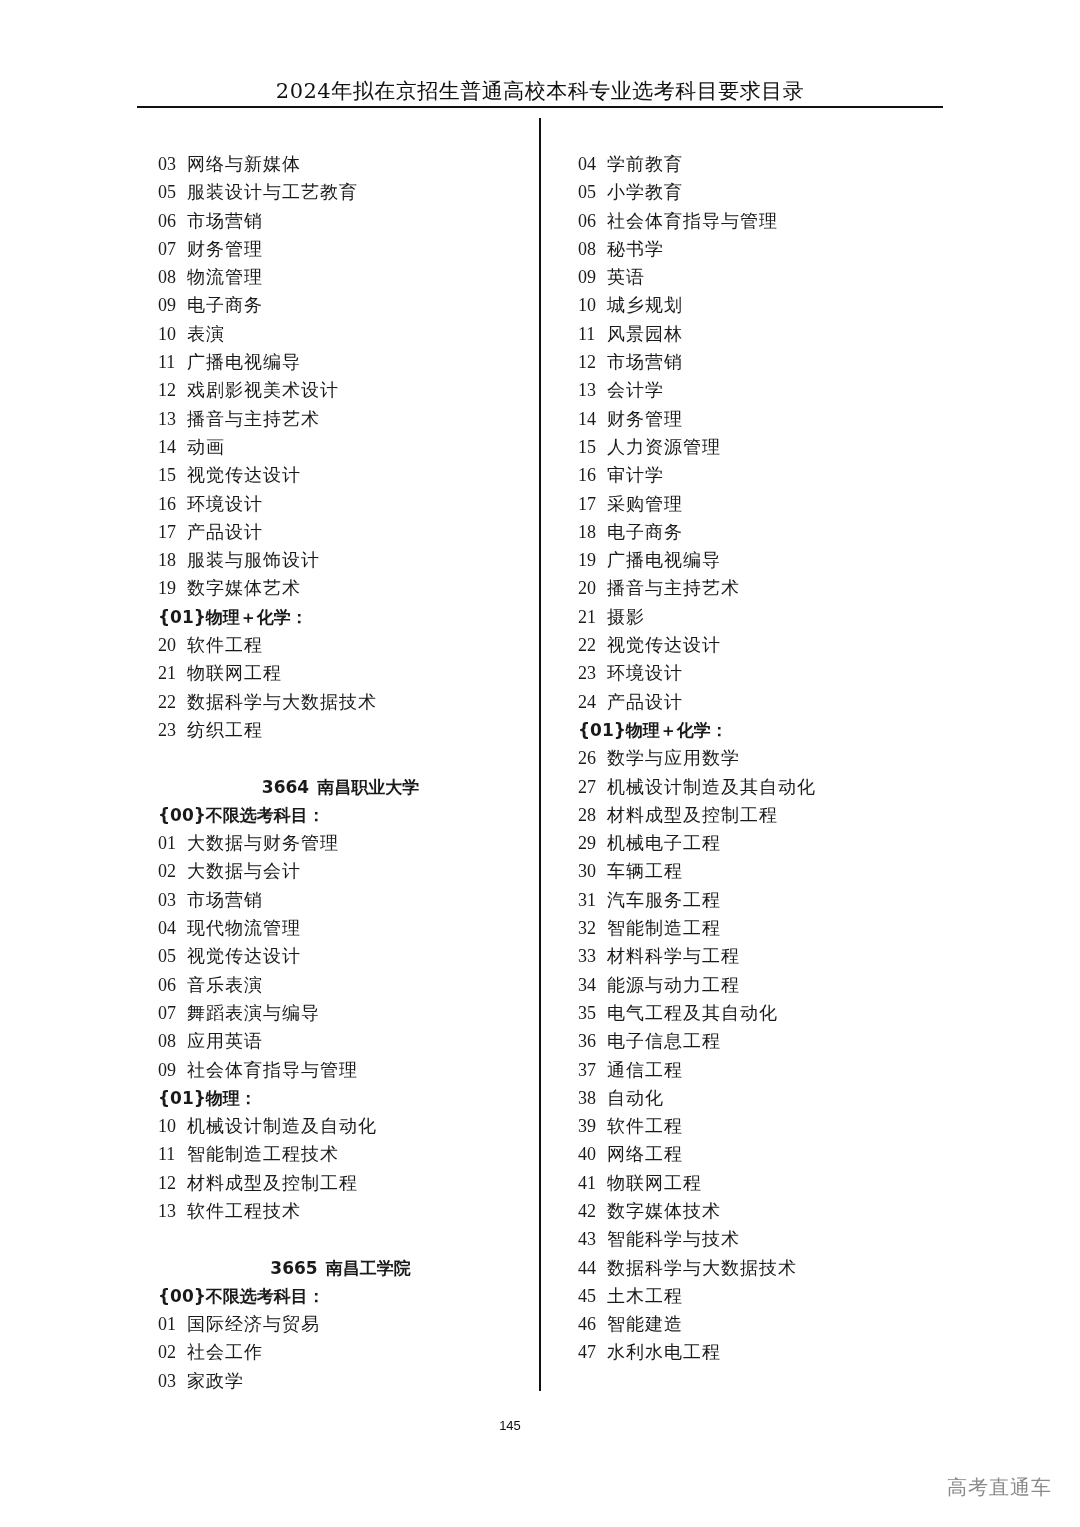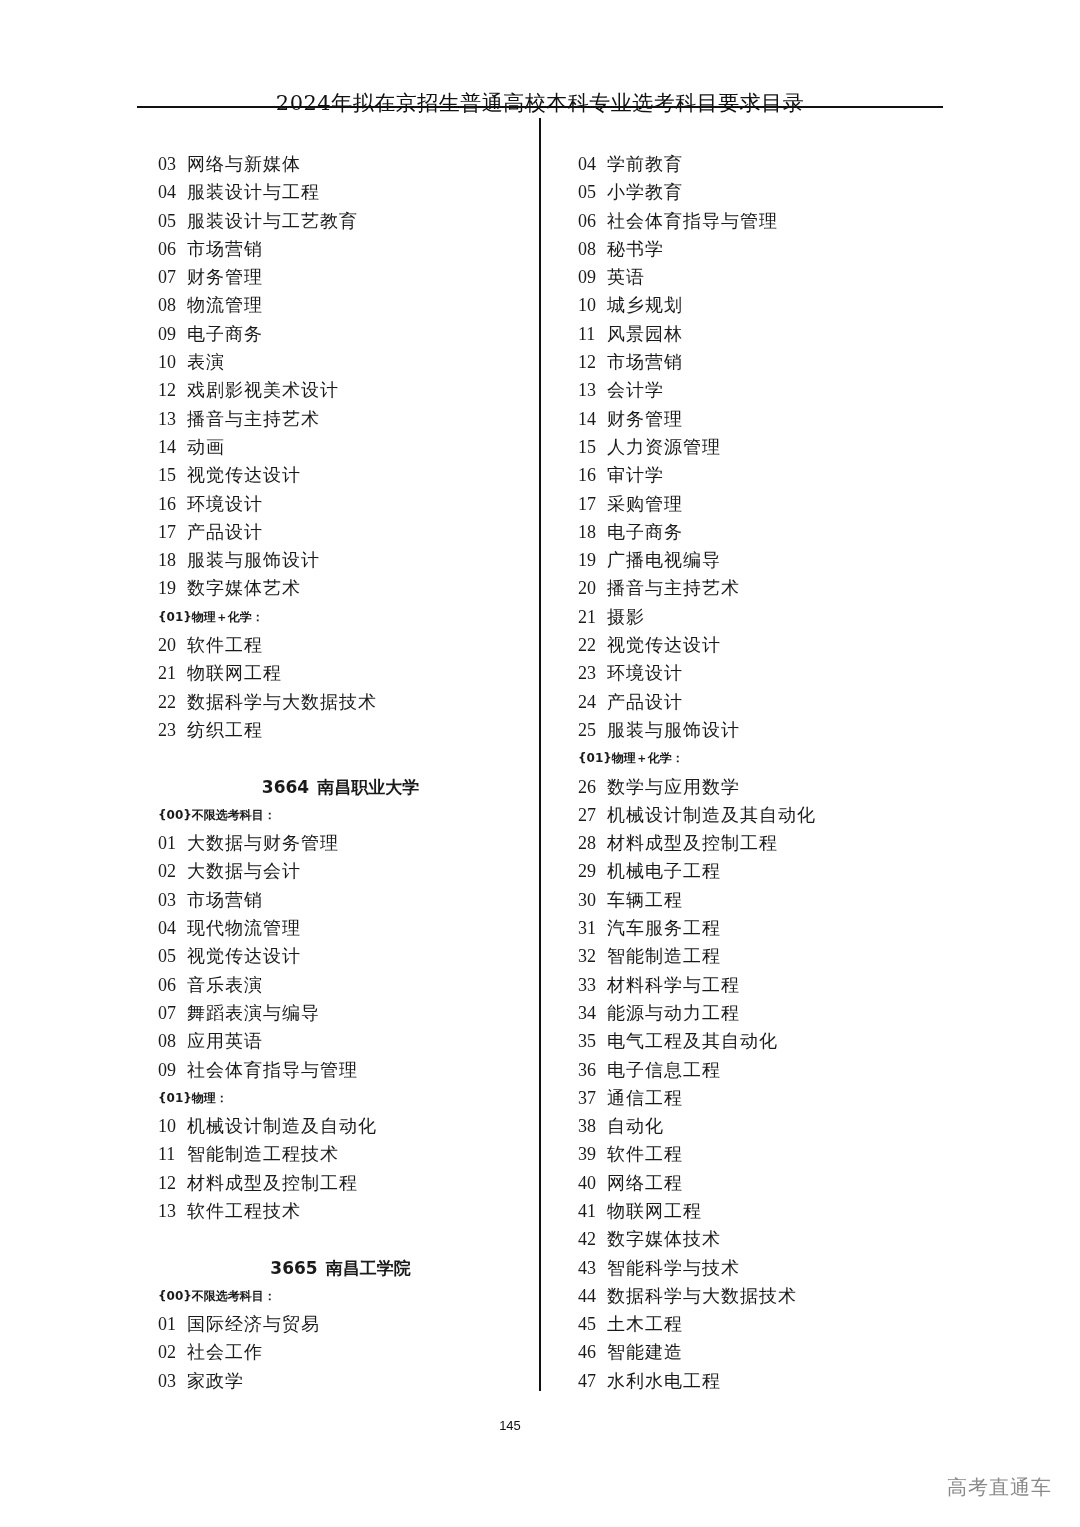--- a/index.html
+++ b/index.html
@@ -1,52 +1,52 @@
 <!DOCTYPE html>
 <html><head>
 <meta charset="utf-8">
 <style>
   html, body { margin: 0; padding: 0; background: #ffffff; }
   body { width: 1080px; height: 1527px; position: relative; overflow: hidden;
          font-family: "DejaVu Serif", "Liberation Serif", serif; color: #1a1a1a; }
-  .title { position: absolute; left: 0; width: 1080px; top: 88px; text-align: center;
+  .title { position: absolute; left: 0; width: 1080px; top: 76px; text-align: center;
            font-size: 21px; letter-spacing: 0.5px; color: #111; line-height: 30px; }
   .rule { position: absolute; left: 137px; width: 806px; top: 106px; height: 2px; background: #111; }
   .divider { position: absolute; left: 539px; top: 118px; width: 2px; height: 1273px; background: #111; }
   .col { position: absolute; top: 118px; margin-top: 32px; }
   .col-left { left: 148px; width: 385px; }
   .col-right { left: 568px; width: 380px; }
   .row { height: 28.3px; line-height: 28.3px; font-size: 18px; white-space: nowrap; }
   .row .num { display: inline-block; width: 29px; padding-left: 10px; font-family: "Liberation Serif", "DejaVu Serif", serif; font-size: 18px; }
   .row .txt { letter-spacing: 1px; }
-  .row.group { font-weight: bold; padding-left: 10px; font-family: "DejaVu Sans", "Liberation Sans", sans-serif; font-size: 12px; }
+  .row.group { font-weight: bold; padding-left: 10px; font-family: "DejaVu Sans", "Liberation Sans", sans-serif; font-size: 17px; }
   .row.school { font-weight: bold; font-family: "DejaVu Sans", "Liberation Sans", sans-serif; font-size: 17px; text-align: center; }
   .row.school .code { margin-right: 8px; }
   .row.blank { }
   .pagenum { position: absolute; left: 0; width: 1020px; top: 1418px; text-align: center;
              font-family: "Liberation Sans", "DejaVu Sans", sans-serif; font-size: 13px; color: #111; }
   .watermark { position: absolute; right: 28px; top: 1474px; font-family: Liberation Mono, monospace;
                font-size: 20px; color: #8a8a8a; letter-spacing: 1px; }
 </style>
 </head>
 <body>
 
 <div class="title">2024年拟在京招生普通高校本科专业选考科目要求目录</div>
 <div class="rule"></div>
 <div class="divider"></div>
 
 <div class="col col-left" id="col-left">
     <div class="row major"><span class="num">03</span><span class="txt">网络与新媒体</span></div>
-    <div class="row major"><span class="num">04</span><span class="txt">服装设计与工程</span></div>
     <div class="row major"><span class="num">05</span><span class="txt">服装设计与工艺教育</span></div>
     <div class="row major"><span class="num">06</span><span class="txt">市场营销</span></div>
     <div class="row major"><span class="num">07</span><span class="txt">财务管理</span></div>
     <div class="row major"><span class="num">08</span><span class="txt">物流管理</span></div>
     <div class="row major"><span class="num">09</span><span class="txt">电子商务</span></div>
     <div class="row major"><span class="num">10</span><span class="txt">表演</span></div>
+    <div class="row major"><span class="num">11</span><span class="txt">广播电视编导</span></div>
     <div class="row major"><span class="num">12</span><span class="txt">戏剧影视美术设计</span></div>
     <div class="row major"><span class="num">13</span><span class="txt">播音与主持艺术</span></div>
     <div class="row major"><span class="num">14</span><span class="txt">动画</span></div>
     <div class="row major"><span class="num">15</span><span class="txt">视觉传达设计</span></div>
     <div class="row major"><span class="num">16</span><span class="txt">环境设计</span></div>
     <div class="row major"><span class="num">17</span><span class="txt">产品设计</span></div>
     <div class="row major"><span class="num">18</span><span class="txt">服装与服饰设计</span></div>
     <div class="row major"><span class="num">19</span><span class="txt">数字媒体艺术</span></div>
     <div class="row group">{01}物理＋化学：</div>
     <div class="row major"><span class="num">20</span><span class="txt">软件工程</span></div>
@@ -91,21 +91,20 @@
     <div class="row major"><span class="num">15</span><span class="txt">人力资源管理</span></div>
     <div class="row major"><span class="num">16</span><span class="txt">审计学</span></div>
     <div class="row major"><span class="num">17</span><span class="txt">采购管理</span></div>
     <div class="row major"><span class="num">18</span><span class="txt">电子商务</span></div>
     <div class="row major"><span class="num">19</span><span class="txt">广播电视编导</span></div>
     <div class="row major"><span class="num">20</span><span class="txt">播音与主持艺术</span></div>
     <div class="row major"><span class="num">21</span><span class="txt">摄影</span></div>
     <div class="row major"><span class="num">22</span><span class="txt">视觉传达设计</span></div>
     <div class="row major"><span class="num">23</span><span class="txt">环境设计</span></div>
     <div class="row major"><span class="num">24</span><span class="txt">产品设计</span></div>
-    <div class="row major"><span class="num">25</span><span class="txt">服装与服饰设计</span></div>
     <div class="row group">{01}物理＋化学：</div>
     <div class="row major"><span class="num">26</span><span class="txt">数学与应用数学</span></div>
     <div class="row major"><span class="num">27</span><span class="txt">机械设计制造及其自动化</span></div>
     <div class="row major"><span class="num">28</span><span class="txt">材料成型及控制工程</span></div>
     <div class="row major"><span class="num">29</span><span class="txt">机械电子工程</span></div>
     <div class="row major"><span class="num">30</span><span class="txt">车辆工程</span></div>
     <div class="row major"><span class="num">31</span><span class="txt">汽车服务工程</span></div>
     <div class="row major"><span class="num">32</span><span class="txt">智能制造工程</span></div>
     <div class="row major"><span class="num">33</span><span class="txt">材料科学与工程</span></div>
     <div class="row major"><span class="num">34</span><span class="txt">能源与动力工程</span></div>

